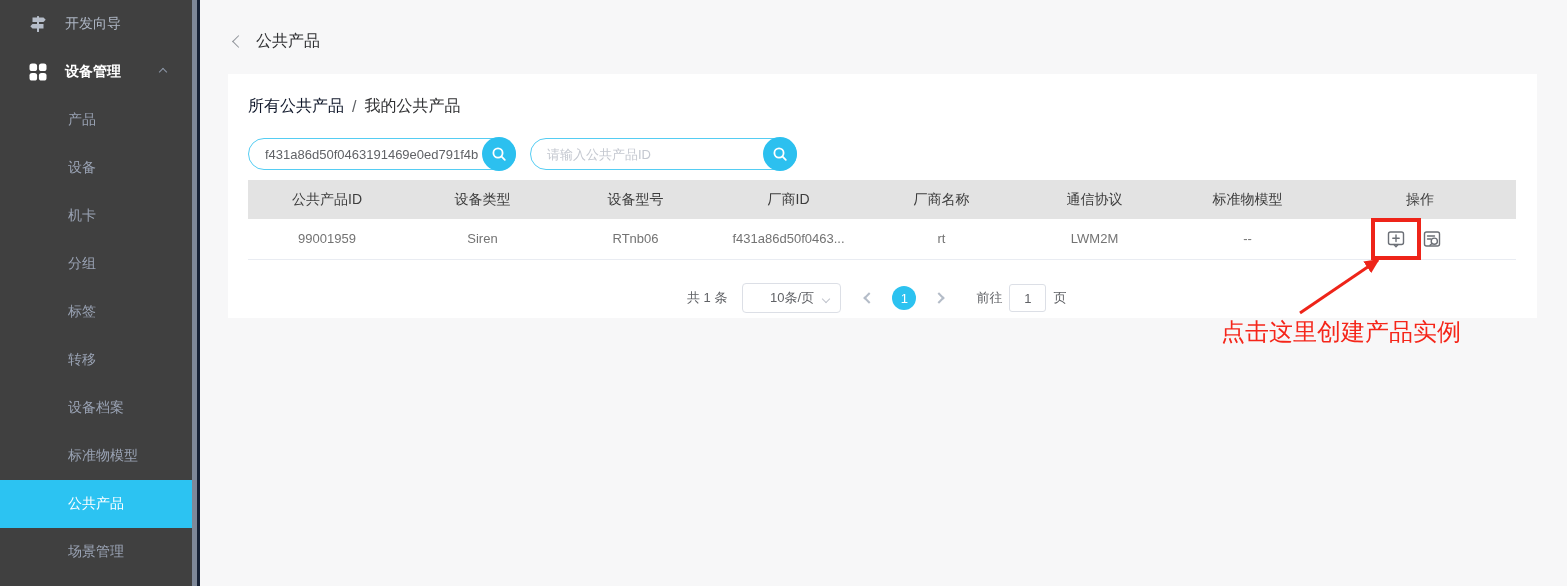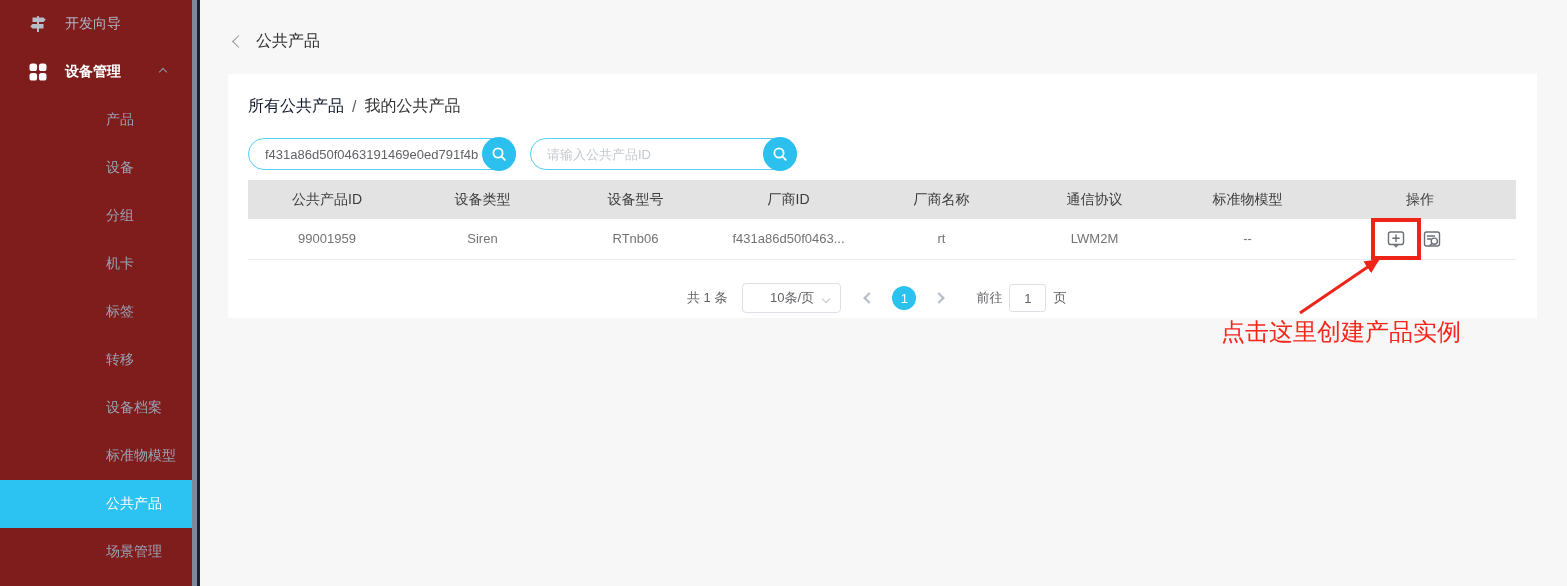--- a/index.html
+++ b/index.html
@@ -1,27 +1,27 @@
 <!DOCTYPE html>
 <html><head>
 <meta charset="utf-8">
 <style>
   * { margin:0; padding:0; box-sizing:border-box; }
   html,body { width:1567px; height:586px; }
   body { font-family:"Liberation Sans","DejaVu Sans",sans-serif; }
   .screen { position:relative; width:1567px; height:586px; background:#f7f7f8; overflow:hidden; }
 
   
-  .sidebar { position:absolute; left:0; top:0; width:200px; height:586px; background:#7f1d1d; }
+  .sidebar { position:absolute; left:0; top:0; width:200px; height:586px; background:#404040; }
   .side-inner { position:absolute; left:0; top:0; width:192px; }
   .side-item { height:48px; display:flex; align-items:center; color:#99a2b3; font-size:14px; cursor:pointer; }
   .side-item.root { padding-left:28px; gap:17px; }
   .side-item.root .lbl { color:#aeb6c4; }
   .side-item.root.open .lbl { color:#ffffff; font-weight:bold; }
-  .side-item.sub { padding-left:106px; }
+  .side-item.sub { padding-left:68px; }
   .side-item.sub.active { background:#2cc3f2; color:#ffffff; }
   .s-icon { flex:0 0 auto; }
   .caret { margin-left:auto; margin-right:26px; color:#8d97a8; }
   .scroll-thumb { position:absolute; left:192px; top:0; width:5px; height:586px; background:#7e8899; cursor:grab; }
   .side-edge { position:absolute; left:197px; top:0; width:3px; height:586px; background:#172236; }
 
   
   .chev { display:inline-block; width:8px; height:8px; border-right:2px solid currentColor; border-bottom:2px solid currentColor; }
   .chev.sm { width:6px; height:6px; border-width:1.5px; }
   .chev.left  { transform:rotate(135deg); }
@@ -105,24 +105,24 @@
         <i class="chev up sm caret"></i>
       </div>
 
       <div class="side-item sub">
           <span>产品</span>
         </div>
       <div class="side-item sub">
           <span>设备</span>
         </div>
       <div class="side-item sub">
+          <span>机卡</span>
+        </div>
+      <div class="side-item sub">
           <span>分组</span>
-        </div>
-      <div class="side-item sub">
-          <span>机卡</span>
         </div>
       <div class="side-item sub">
           <span>标签</span>
         </div>
       <div class="side-item sub">
           <span>转移</span>
         </div>
       <div class="side-item sub">
           <span>设备档案</span>
         </div>

